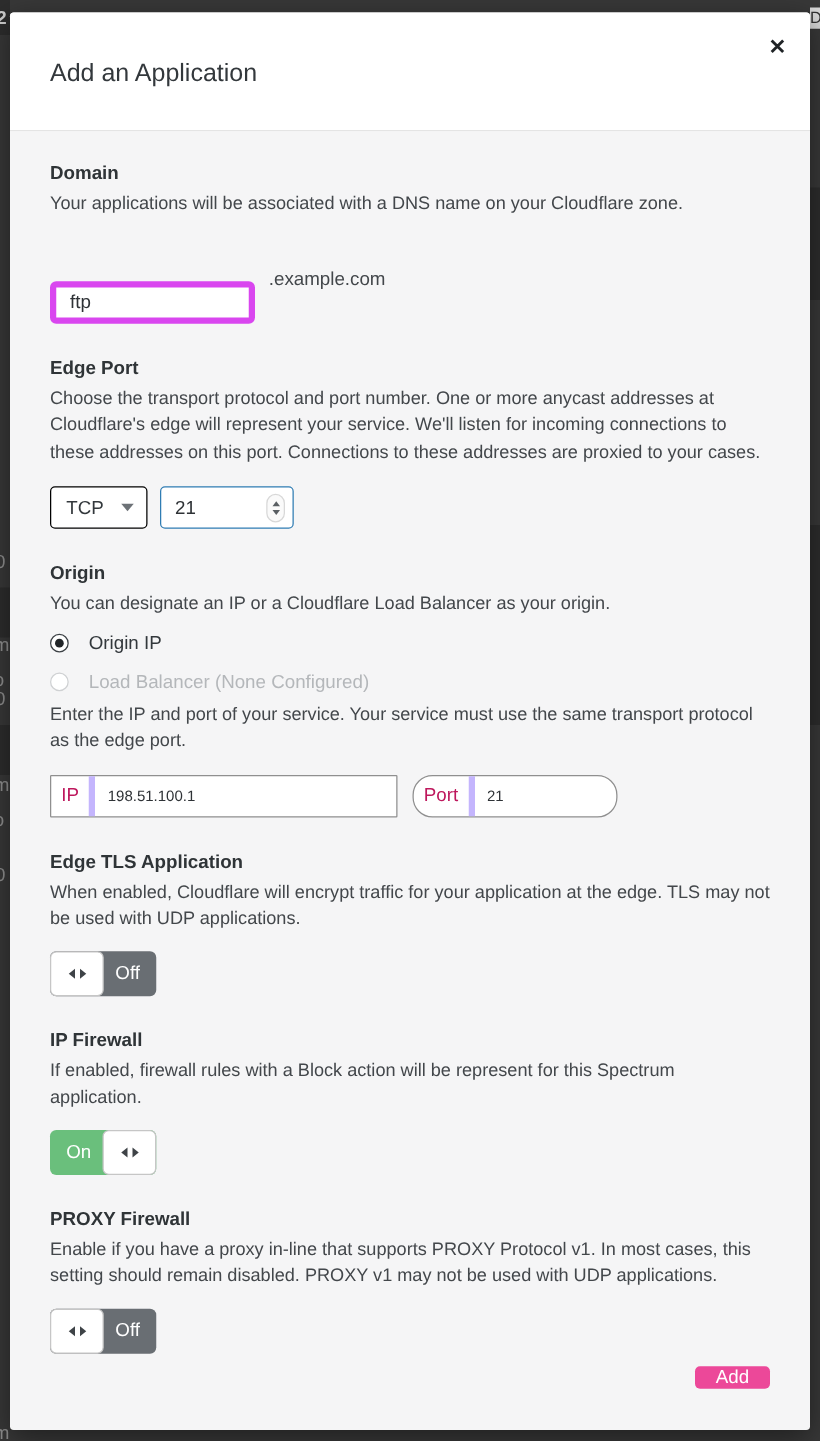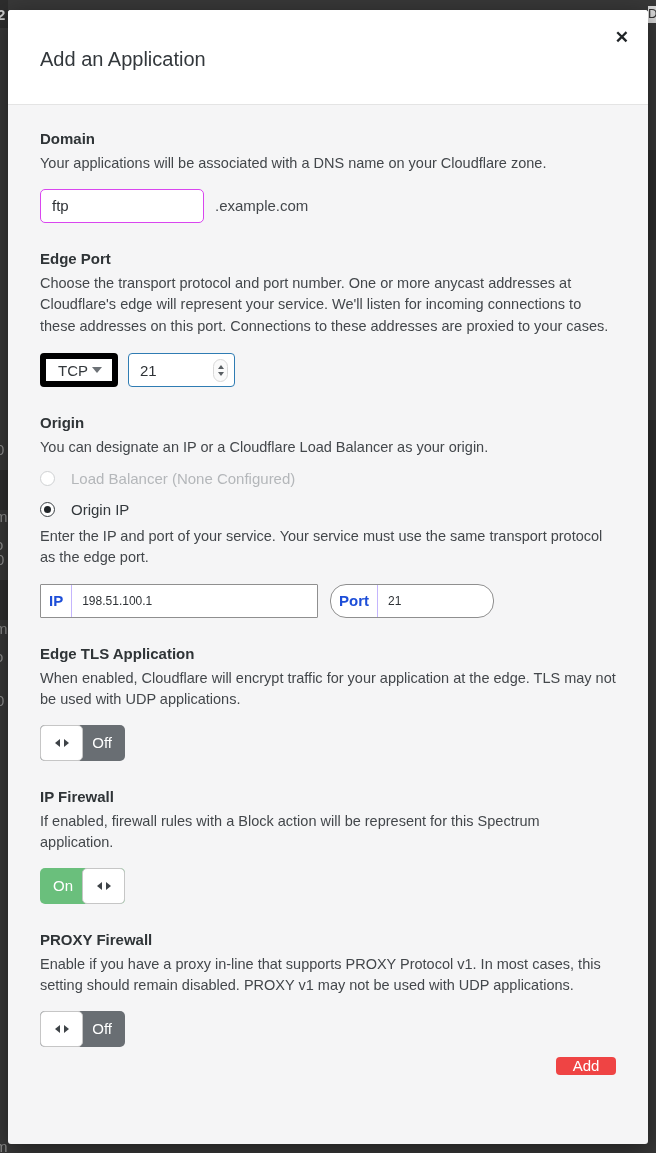--- a/index.html
+++ b/index.html
@@ -74,36 +74,37 @@
     max-width: 578px;
   }
   .section { margin-top: 26px; }
   .section-domain { padding-top: 24px; }
 
   
   .domain-row { margin-top: 14px; display: flex; align-items: center; gap: 11px; }
   .text-input {
     height: 34px;
     background: #fff;
-    border: 1px solid #d946ef;
+    border: 5px solid #d946ef;
     border-radius: 5px;
     font-family: "Liberation Sans", sans-serif;
     font-size: 15px;
     color: #2e3236;
     padding: 0 11px;
     outline: none;
+    margin-top: 36px;
   }
   .domain-input { width: 164px; }
   .suffix-text { font-size: 15px; color: #43474b; }
 
   .controls-row { margin-top: 16px; display: flex; align-items: center; gap: 10px; }
   .select-box {
     width: 78px; height: 34px;
     background: #fff;
-    border: 6px solid #000000;
+    border: 1px solid #000000;
     border-radius: 4px;
     display: flex; align-items: center; justify-content: space-between;
     padding: 0 10px 0 12px;
     font-size: 15px; color: #33383c;
     cursor: pointer;
   }
   .chevron-down {
     width: 0; height: 0;
     border-left: 5px solid transparent;
     border-right: 5px solid transparent;
@@ -145,23 +146,22 @@
 
   
   .ip-row { margin-top: 15px; display: flex; gap: 12px; }
   .input-group {
     display: flex; height: 34px; background: #fff;
     border: 1px solid #8f8f8f; border-radius: 1px;
   }
   .input-group .prefix {
     display: flex; align-items: center;
     padding: 0 8px;
-    font-size: 15px; color: #1d4ed8;
-    border-right: 1px solid #c4b5fd;
-    font-weight: bold;
+    font-size: 15px; color: #be185d;
+    border-right: 5px solid #c4b5fd;
   }
   .input-group input {
     border: none; outline: none;
     font-family: "Liberation Sans", sans-serif;
     font-size: 12px; color: #2e3236;
     padding: 0 10px; width: 100%;
     background: transparent;
   }
   .group-ip { width: 278px; }
   .group-port { width: 164px; border-radius: 16px; }
@@ -184,21 +184,21 @@
   }
   .toggle.off .handle { left: 0; }
   .toggle.on .handle { right: 0; }
   .tri-l { width: 0; height: 0; border-top: 4px solid transparent; border-bottom: 4px solid transparent; border-right: 5px solid #3e4347; }
   .tri-r { width: 0; height: 0; border-top: 4px solid transparent; border-bottom: 4px solid transparent; border-left: 5px solid #3e4347; }
 
   
   .footer-row { margin-top: 10px; display: flex; justify-content: flex-end; }
   .add-btn {
     min-width: 60px; height: 18px;
-    background: #ef4444;
+    background: #ec4899;
     border: none; border-radius: 4px;
     color: #fff; font-size: 15px;
     font-family: "Liberation Sans", sans-serif;
     padding: 0 14px;
     cursor: pointer;
   }
 </style>
 </head>
 <body>
 
@@ -251,26 +251,26 @@
           </span>
         </div>
       </div>
     </div>
 
     <div class="section">
       <h3 class="sec-heading">Origin</h3>
       <p class="desc">You can designate an IP or a Cloudflare Load Balancer as your origin.</p>
 
       <div class="radio-row">
+        <span class="radio-outer selected"></span>
+        <span class="radio-label">Origin IP</span>
+      </div>
+      <div class="radio-row">
         <span class="radio-outer disabled"></span>
         <span class="radio-label disabled">Load Balancer (None Configured)</span>
-      </div>
-      <div class="radio-row">
-        <span class="radio-outer selected"></span>
-        <span class="radio-label">Origin IP</span>
       </div>
 
       <p class="desc instructions">Enter the IP and port of your service. Your service must use the same transport protocol as the edge port.</p>
 
       <div class="ip-row">
         <div class="input-group group-ip">
           <span class="prefix">IP</span>
           <input type="text" value="198.51.100.1" style="">
         </div>
         <div class="input-group group-port">

